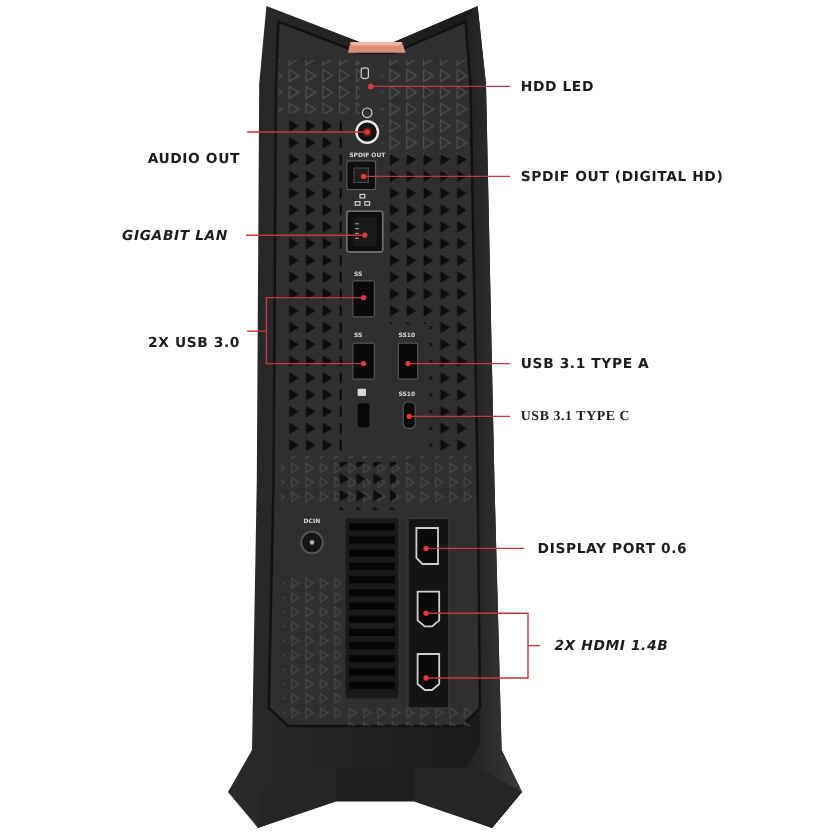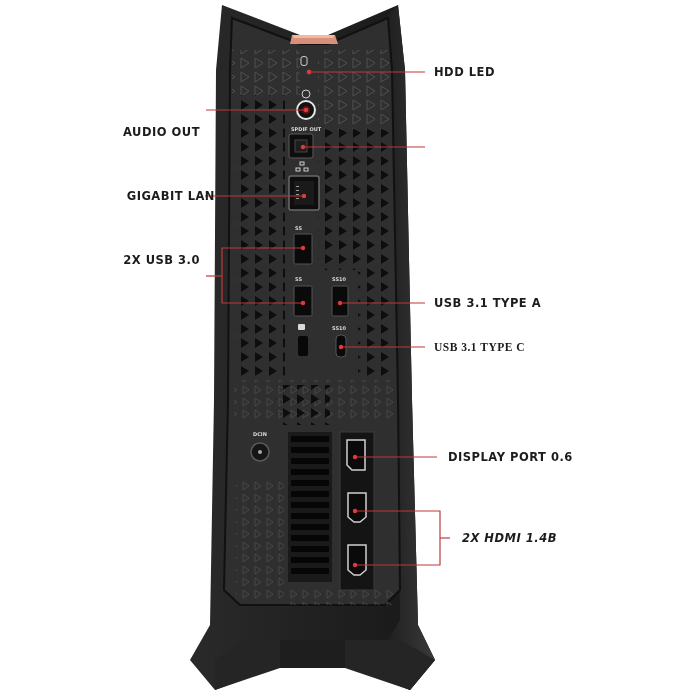--- a/index.html
+++ b/index.html
@@ -180,20 +180,21 @@
       <circle cx="340" cy="303" r="2.2"></circle>
       <circle cx="341" cy="347" r="2.2"></circle>
       <circle cx="355" cy="457" r="2.2"></circle>
       <circle cx="355" cy="511" r="2.2"></circle>
       <circle cx="355" cy="565" r="2.2"></circle>
     </g>
   </svg>
 
   <div class="label right" style="left:434px; top:65px;">HDD LED</div>
   <div class="label left" style="left:100px; top:105px; width:100px;margin-top:20px;">AUDIO OUT</div>
-  <div class="label left" style="left:111px; top:189px; width:104px;">GIGABIT LAN</div>
-  <div class="label left" style="left:100px; top:253px; width:100px;">2X USB 3.0</div>
+  <div class="label right" style="left:434px; top:140px;">SPDIF OUT (DIGITAL HD)</div>
+  <div class="label left" style="left:86px; top:189px; width:104px;font-style:italic;">GIGABIT LAN</div>
+  <div class="label left" style="left:100px; top:278px; width:100px;">2X USB 3.0</div>
   <div class="label right" style="left:434px; top:296px;">USB 3.1 TYPE A</div>
   <div class="label right" style="left:434px; top:340px;font-family:Liberation Serif, serif;">USB 3.1 TYPE C</div>
   <div class="label right" style="left:448px; top:450px;">DISPLAY PORT 0.6</div>
   <div class="label right" style="left:462px; top:531px;font-style:italic;">2X HDMI 1.4B</div>
 
 </div>
 
 </body></html>

